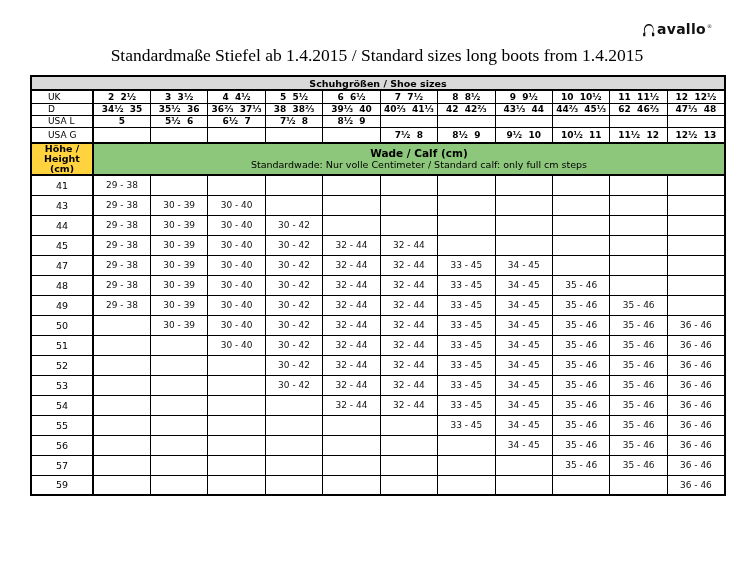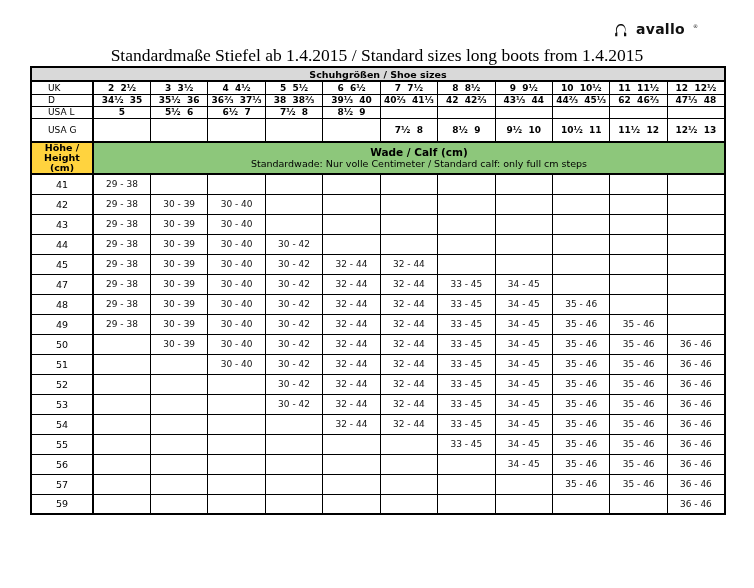--- a/index.html
+++ b/index.html
@@ -2,37 +2,37 @@
 <html><head>
 <meta charset="utf-8">
 <style>
   html,body{margin:0;padding:0;}
   body{
     width:754px;height:588px;position:relative;background:#ffffff;
     font-family:"DejaVu Sans", sans-serif;color:#000;
     overflow:hidden;
   }
   .logo{
-    position:absolute;top:22px;right:56px;
-    display:flex;align-items:center;gap:8px;
+    position:absolute;top:22px;right:42px;
+    display:flex;align-items:center;gap:1px;
   }
   .logo-text{
     font-family:"DejaVu Sans", sans-serif;
     font-weight:bold;font-size:14px;letter-spacing:.3px;color:#111;
     line-height:15px;
   }
   .logo-reg{font-size:5px;vertical-align:top;color:#111;line-height:6px;margin-bottom:8px;}
   .doc-title{
     position:absolute;top:45px;left:0;width:100%;
     text-align:center;
     font-family:"Liberation Serif", serif;
     font-size:17.5px;color:#000;
   }
   table.size-chart{
-    position:absolute;left:30px;top:66px;width:694px;
+    position:absolute;left:30px;top:75px;width:694px;
     border-collapse:collapse;table-layout:fixed;
     border:2px solid #000;
     font-size:9px;
   }
   td{
     border:1px solid #000;
     padding:0 1px;text-align:center;vertical-align:middle;
     white-space:pre;overflow:hidden;
   }
   td.row-label{text-align:left;padding-left:16px;font-size:9px;}
@@ -116,21 +116,21 @@
         <td class="num">6½  7</td>
         <td class="num">7½  8</td>
         <td class="num">8½  9</td>
         <td class="num"></td>
         <td class="num"></td>
         <td class="num"></td>
         <td class="num"></td>
         <td class="num"></td>
         <td class="num"></td>
       </tr>
-      <tr class="thickb" style="height: 24px;">
+      <tr class="thickb" style="height: 16px;">
         <td class="row-label c0">USA G</td>
         <td class="num"></td>
         <td class="num"></td>
         <td class="num"></td>
         <td class="num"></td>
         <td class="num"></td>
         <td class="num">7½  8</td>
         <td class="num">8½  9</td>
         <td class="num">9½  10</td>
         <td class="num">10½  11</td>
@@ -149,34 +149,20 @@
         <td class="range-cell"></td>
         <td class="range-cell"></td>
         <td class="range-cell"></td>
         <td class="range-cell"></td>
         <td class="range-cell"></td>
         <td class="range-cell"></td>
         <td class="range-cell"></td>
         <td class="range-cell"></td>
       </tr>
       <tr style="height: 20px;">
-        <td class="height-cell c0">42</td>
-        <td class="range-cell">29 - 38</td>
-        <td class="range-cell">30 - 39</td>
-        <td class="range-cell">30 - 40</td>
-        <td class="range-cell"></td>
-        <td class="range-cell"></td>
-        <td class="range-cell"></td>
-        <td class="range-cell"></td>
-        <td class="range-cell"></td>
-        <td class="range-cell"></td>
-        <td class="range-cell"></td>
-        <td class="range-cell"></td>
-      </tr>
-      <tr style="height: 20px;">
         <td class="height-cell c0">43</td>
         <td class="range-cell">29 - 38</td>
         <td class="range-cell">30 - 39</td>
         <td class="range-cell">30 - 40</td>
         <td class="range-cell"></td>
         <td class="range-cell"></td>
         <td class="range-cell"></td>
         <td class="range-cell"></td>
         <td class="range-cell"></td>
         <td class="range-cell"></td>

